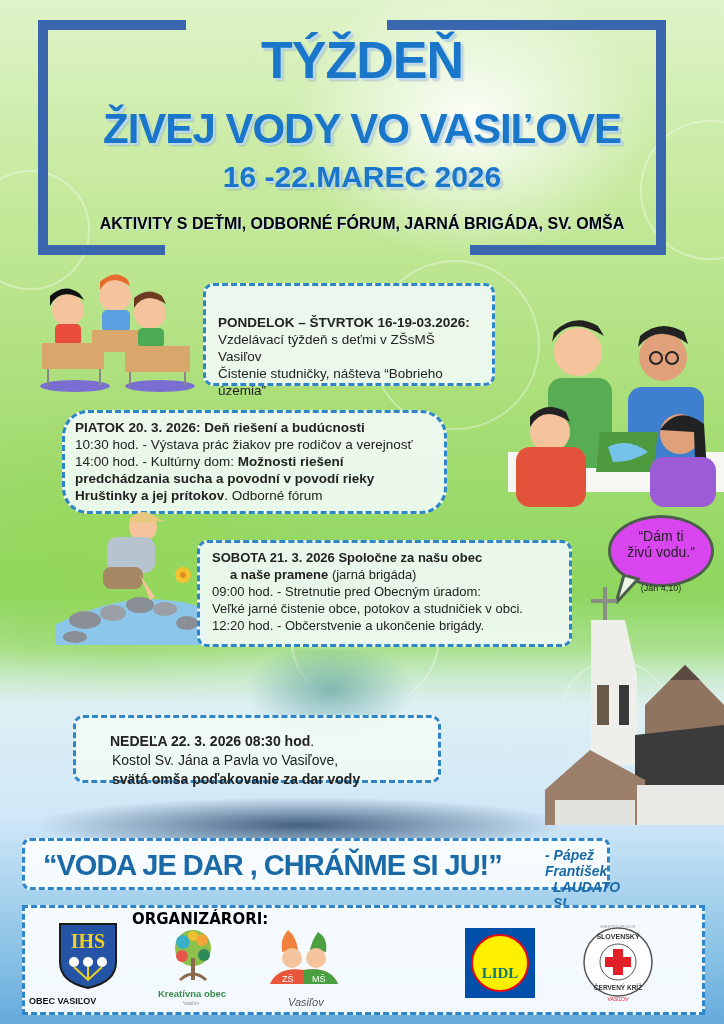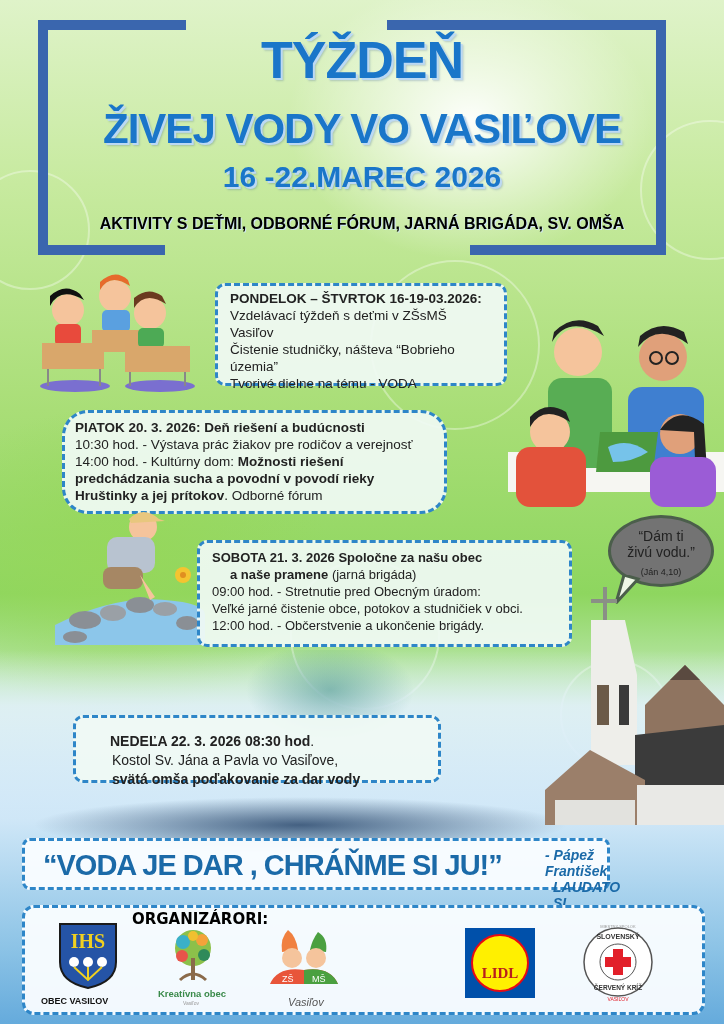--- a/index.html
+++ b/index.html
@@ -47,31 +47,31 @@
   .quote-text {
     position: absolute; left: 18px; top: 8px; font-size: 29px; font-weight: bold;
     color: #1b6aa8; letter-spacing: -1px;
   }
   .quote-author {
     position: absolute; left: 520px; top: 6px; font-size: 14px; font-style: italic; font-weight: bold;
     color: #1b6aa8; line-height: 16px;
   }
   .logos-band {
     position: absolute; left: 22px; top: 905px; width: 683px; height: 110px;
-    background: rgba(250,253,255,0.95); border: 3px dashed #2e86c8; border-radius: 12px;
+    background: rgba(250,253,255,0.95); border: 3px dashed #2e86c8; border-radius: 0;
   }
   .logos-heading { position: absolute; font-weight: 900; font-size: 15px; color: #000; font-family: "DejaVu Sans", sans-serif; }
   .small-cap { position: absolute; font-size: 9px; font-weight: bold; color: #111; }
 
   .speech {
     position: absolute; left: 608px; top: 515px; width: 106px; height: 72px;
-    background: #737373; border: 3px solid #4b5e4b; border-radius: 50%;
+    background: #d946ef; border: 3px solid #4b5e4b; border-radius: 50%;
     text-align: center; font-size: 14px; line-height: 16px; color: #222; padding-top: 10px;
   }
-  .speech .ref { font-size: 9px; display: block; margin-top: 4px; }
+  .speech .ref { font-size: 9px; display: block; margin-top: 20px; }
 </style>
 </head>
 <body>
 
 <div class="bubble-ring" style="left:-30px;top:170px;width:120px;height:120px;"></div>
 <div class="bubble-ring" style="left:640px;top:120px;width:140px;height:140px;"></div>
 <div class="bubble-ring" style="left:370px;top:260px;width:170px;height:170px;"></div>
 <div class="bubble-ring" style="left:290px;top:560px;width:150px;height:150px;"></div>
 <div class="bubble-ring" style="left:560px;top:660px;width:110px;height:110px;"></div>
 
@@ -105,25 +105,24 @@
   <circle cx="130" cy="45" r="16" fill="#f5c49c"></circle>
     <path d="M114 40 Q125 22 146 36 L142 28 Q128 18 114 30 Z" fill="#6b3a20"></path>
   <rect x="118" y="60" width="26" height="20" rx="5" fill="#4daa55"></rect>
   <rect x="105" y="78" width="65" height="26" fill="#d9a76b"></rect>
   <line x1="28" y1="101" x2="28" y2="118" stroke="#888" stroke-width="2"></line>
     <line x1="80" y1="101" x2="80" y2="118" stroke="#888" stroke-width="2"></line>
   <line x1="110" y1="104" x2="110" y2="118" stroke="#888" stroke-width="2"></line>
     <line x1="165" y1="104" x2="165" y2="118" stroke="#888" stroke-width="2"></line>
 </svg>
 
-<div class="box" style="left:203px;top:283px;width:292px;height:103px;padding:4px 12px;margin-left:12px;">
+<div class="box" style="left:203px;top:283px;width:292px;height:103px;padding:28px 12px;">
   <div><b>PONDELOK – ŠTVRTOK 16-19-03.2026:</b></div>
   <div>Vzdelávací týždeň s deťmi v ZŠsMŠ Vasiľov</div>
   <div>Čistenie studničky, nášteva “Bobrieho územia”</div>
-  <div>Tvorivé dielne na tému -  VODA</div>
 </div>
 
 <svg class="illus" style="left:508px;top:312px;" width="216" height="195" viewBox="0 0 216 195">
   <rect x="0" y="140" width="216" height="40" fill="#f6f6f2"></rect>
   <circle cx="70" cy="40" r="24" fill="#f5c49c"></circle>
     <path d="M44 30 Q60 2 96 24 L90 14 Q66 0 46 20 Z" fill="#222"></path>
   <rect x="40" y="66" width="64" height="90" rx="14" fill="#58ad54"></rect>
   <circle cx="155" cy="45" r="24" fill="#e0a07a"></circle>
     <path d="M130 35 Q150 10 180 32 L176 20 Q152 6 132 24 Z" fill="#222"></path>
   <circle cx="148" cy="46" r="6" fill="none" stroke="#222" stroke-width="2"></circle>
@@ -160,21 +159,21 @@
   <path d="M85 70 L100 92 L95 95 Z" fill="#f5c49c"></path>
   <circle cx="128" cy="70" r="8" fill="#f4c430"></circle>
     <circle cx="128" cy="70" r="3" fill="#e08e20"></circle>
 </svg>
 
 <div class="box" style="left:197px;top:540px;width:375px;height:107px;padding:6px 12px;font-size:13px;">
   <div><b>SOBOTA 21. 3. 2026 Spoločne za našu obec</b></div>
   <div class="indent"><b>a naše pramene</b><span> (jarná brigáda)</span></div>
   <div>09:00 hod. - Stretnutie pred Obecným úradom:</div>
   <div>Veľké jarné čistenie obce, potokov a studničiek v obci.</div>
-  <div>12:00 hod. - Občerstvenie a ukončenie brigády.</div>
+  <div>12:20 hod. - Občerstvenie a ukončenie brigády.</div>
 </div>
 
 <div class="speech">
   <div>“Dám ti</div>
   <div>živú vodu.”</div>
   <span class="ref">(Ján 4,10)</span>
 </div>
 <svg class="illus" style="left:614px;top:575px;" width="30" height="30" viewBox="0 0 30 30">
   <path d="M10 0 L2 28 L24 4 Z" fill="#eef7e6" stroke="#4b5e4b" stroke-width="3"></path>
 </svg>
@@ -211,21 +210,21 @@
   <div class="logos-heading" style="left:107px;top:2px;">ORGANIZÁRORI:</div>
 
   <svg class="illus" style="left:33px;top:14px;" width="60" height="68" viewBox="0 0 60 68">
     <path d="M2 2 L58 2 L58 40 Q58 60 30 66 Q2 60 2 40 Z" fill="#2554a6" stroke="#1a1a1a" stroke-width="2"></path>
     <text x="30" y="26" text-anchor="middle" font-family="Liberation Serif, serif" font-size="20" font-weight="bold" fill="#f0d020">IHS</text>
     <circle cx="16" cy="40" r="5" fill="#fff"></circle>
       <circle cx="30" cy="40" r="5" fill="#fff"></circle>
       <circle cx="44" cy="40" r="5" fill="#fff"></circle>
     <path d="M16 45 L30 58 L44 45 M30 45 L30 58" stroke="#f0d020" stroke-width="2" fill="none"></path>
   </svg>
-  <div class="small-cap" style="left:16px;top:88px;">OBEC VASIĽOV</div>
+  <div class="small-cap" style="left:4px;top:88px;">OBEC VASIĽOV</div>
 
   <svg class="illus" style="left:143px;top:20px;" width="50" height="56" viewBox="0 0 50 56">
     <circle cx="25" cy="20" r="18" fill="#8cc04a"></circle>
       <circle cx="15" cy="14" r="7" fill="#3ab0c8"></circle>
       <circle cx="34" cy="12" r="6" fill="#f4a23a"></circle>
     <circle cx="14" cy="28" r="6" fill="#e8554a"></circle>
       <circle cx="36" cy="27" r="6" fill="#2e8a5a"></circle>
       <circle cx="25" cy="8" r="5" fill="#f0c030"></circle>
     <rect x="23" y="30" width="4" height="22" fill="#8a6a4a"></rect>
       <path d="M12 52 Q25 40 38 52" stroke="#8a6a4a" stroke-width="3" fill="none"></path>
@@ -240,21 +239,21 @@
       <circle cx="48" cy="32" r="10" fill="#f5c49c"></circle>
     <path d="M2 58 Q10 40 36 44 Q62 40 70 58 Z" fill="#e8553a"></path>
       <path d="M36 44 Q62 40 70 58 L36 58 Z" fill="#4aa040"></path>
     <text x="14" y="56" font-size="9" fill="#fff">ZŠ</text>
     <text x="44" y="56" font-size="9" fill="#fff">MŠ</text>
   </svg>
   <div class="small-cap" style="left:263px;top:88px;font-style:italic;font-weight:normal;font-size:11px;color:#555;">Vasiľov</div>
 
   <div style="position:absolute;left:440px;top:20px;width:70px;height:70px;background:#0050aa;">
     <div style="position:absolute;left:6px;top:6px;width:58px;height:58px;border-radius:50%;background:#fff000;border:2px solid #e60a14;display:flex;align-items:center;justify-content:center;">
-      <span style="font-family:'Liberation Serif',serif;font-weight:bold;font-size:15px;color:#b91c1c;margin-top:20px;">LIDL</span>
+      <span style="font-family:'Liberation Serif',serif;font-weight:bold;font-size:15px;color:#0f766e;margin-top:20px;">LIDL</span>
     </div>
   </div>
 
   <svg class="illus" style="left:555px;top:14px;" width="76" height="82" viewBox="0 0 76 82">
     <circle cx="38" cy="40" r="34" fill="#fff" stroke="#555" stroke-width="1.5"></circle>
     <circle cx="38" cy="40" r="18" fill="#fff" stroke="#555" stroke-width="1"></circle>
     <rect x="33" y="27" width="10" height="26" fill="#e2202a"></rect>
       <rect x="25" y="35" width="26" height="10" fill="#e2202a"></rect>
     <text x="38" y="17" text-anchor="middle" font-size="7" font-weight="bold" fill="#333">SLOVENSKÝ</text>
     <text x="38" y="68" text-anchor="middle" font-size="6.5" font-weight="bold" fill="#333">ČERVENÝ KRÍŽ</text>

